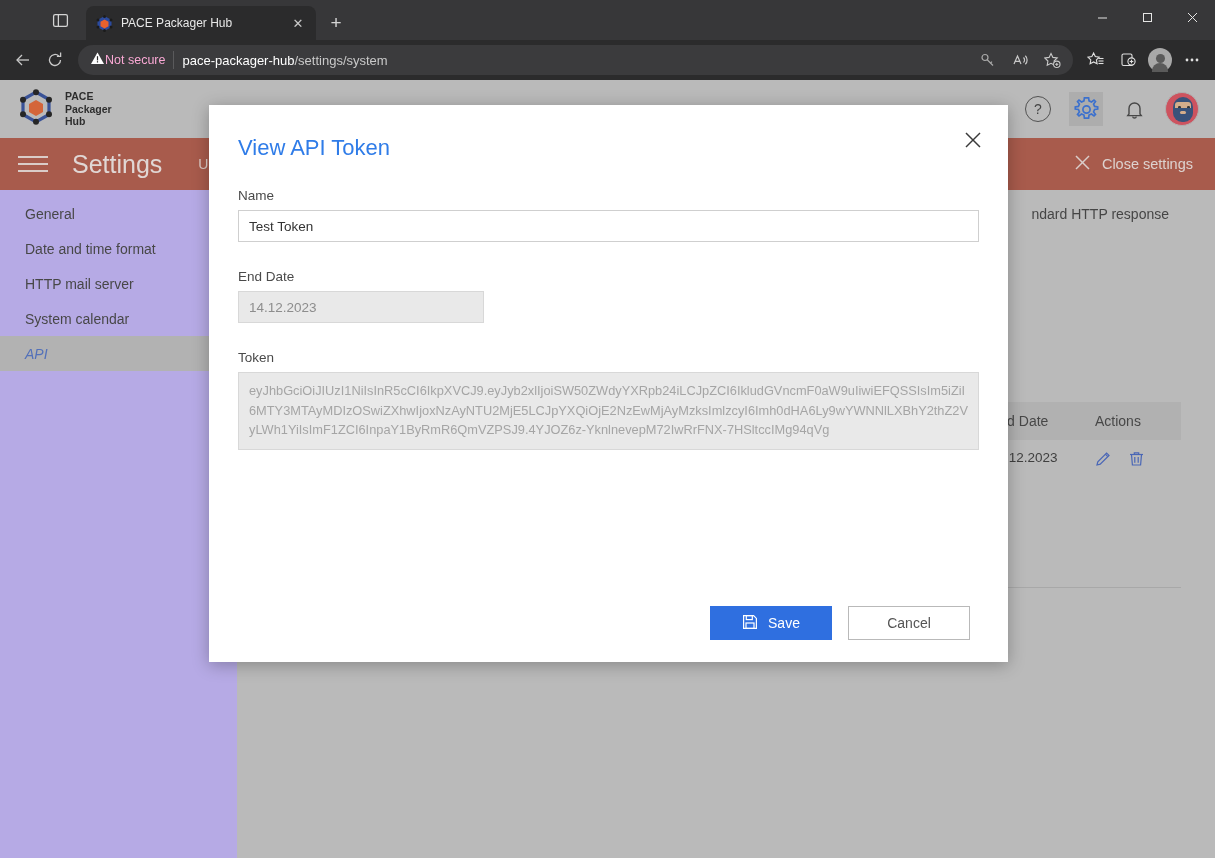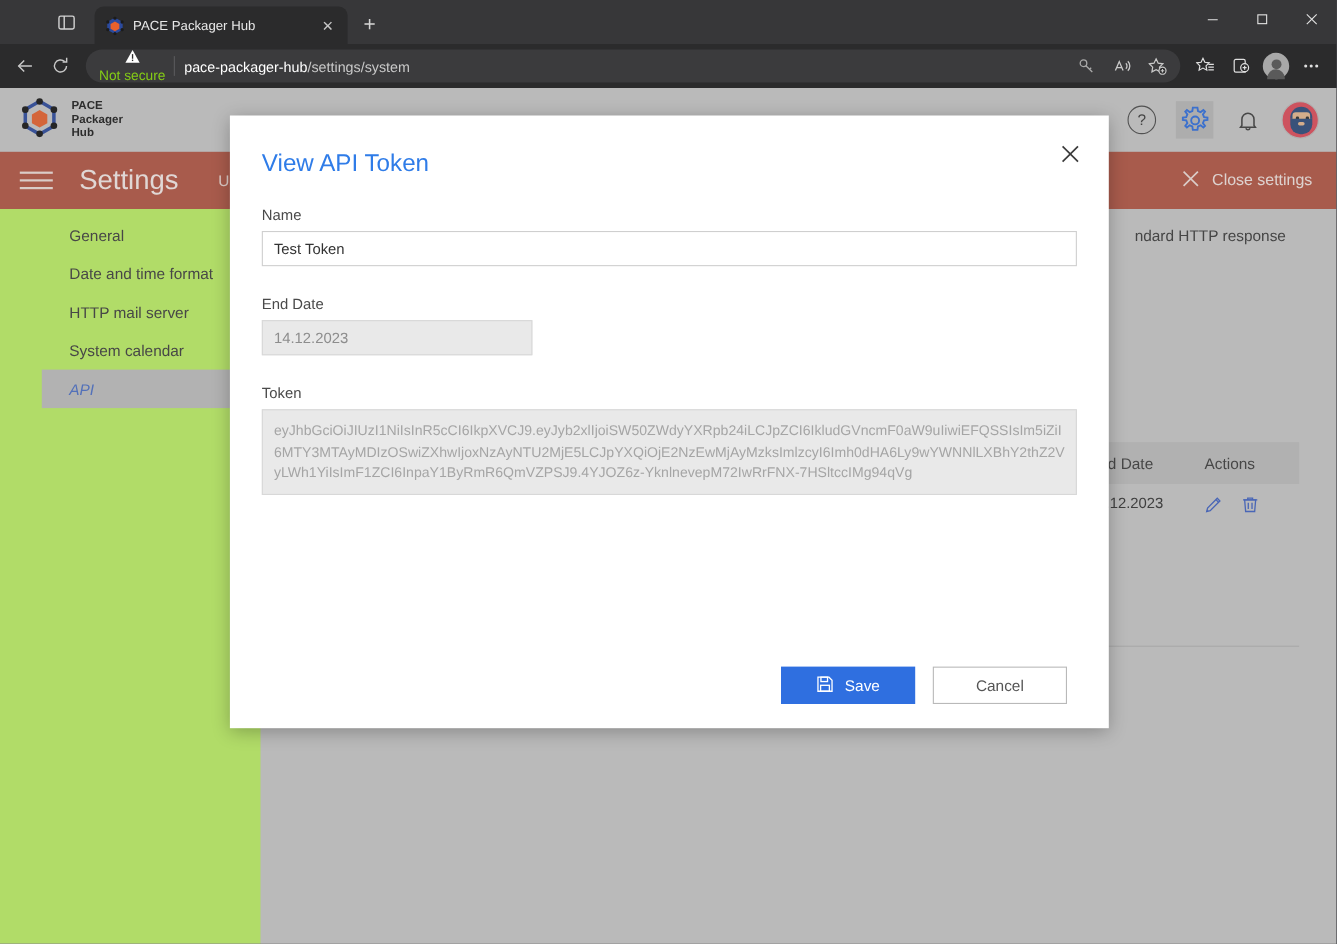--- a/index.html
+++ b/index.html
@@ -59,21 +59,21 @@
   .tb-btn {
     width: 30px; height: 30px; border-radius: 4px;
     display: flex; align-items: center; justify-content: center; color: #c9c9c9;
     flex: 0 0 auto;
   }
   .omnibox {
     flex: 1; height: 30px; background: #3b3b3d; border-radius: 15px;
     display: flex; align-items: center; padding: 0 6px 0 12px; margin: 0 6px;
     gap: 8px; min-width: 0;
   }
-  .notsecure { display: flex; align-items: center; gap: 0; color: #84cc16; font-size: 12.5px; flex-direction: column; }
+  .notsecure { display: flex; align-items: center; gap: 0; color: #f9a8d4; font-size: 12.5px; }
   .omnibox-sep { width: 1px; height: 18px; background: #5a5a5c; }
   .url { font-size: 13px; color: #c9c9c9; white-space: nowrap; overflow: hidden; }
   .url b { color: #ffffff; font-weight: 400; }
   .omnibox-icons { margin-left: auto; display: flex; align-items: center; gap: 2px; }
   .avatar-btn {
     width: 24px; height: 24px; border-radius: 50%; background: #a8a8a8;
     display: flex; align-items: flex-end; justify-content: center; overflow: hidden;
   }
   .avatar-btn .head { width: 9px; height: 9px; border-radius: 50%; background: #5a5a5a; position: relative; top: -9px; }
   .avatar-btn .body { width: 16px; height: 9px; border-radius: 8px 8px 0 0; background: #5a5a5a; position: absolute; margin-top: 15px; }
@@ -115,21 +115,21 @@
   .hamburger { width: 30px; display: flex; flex-direction: column; gap: 5px; margin-right: 24px; }
   .hamburger span { display: block; height: 2px; background: #f0ded9; }
   .settings-title { font-size: 25px; color: #f7ece9; font-weight: 400; }
   .settings-tabs { display: flex; align-items: center; gap: 34px; margin-left: 36px; font-size: 14px; color: #f2ddd7; }
   .close-settings {
     margin-left: auto; height: 52px; display: flex; align-items: center; gap: 11px;
     padding: 0 22px; font-size: 14.5px; color: #f3e6e2;
   }
 
   .app-body { display: flex; height: 668px; }
-  .sidebar { width: 237px; flex: 0 0 237px; background: #bef264; padding-top: 6px; padding-left: 38px; }
+  .sidebar { width: 237px; flex: 0 0 237px; background: #c4b5fd; padding-top: 6px; }
   .side-item {
     height: 35px; display: flex; align-items: center; padding-left: 25px;
     font-size: 14px; color: #3c3c3c;
   }
   .side-item.active { background: #bfbfbf; color: #4b6fc7; font-style: italic; }
   .content { flex: 1; background: #c8c8c8; position: relative; padding: 16px 34px 0 30px; }
   .content-divider { position: absolute; left: 30px; right: 34px; top: 397px; height: 1px; background: #b3b3b3; }
 
   .desc-text { font-size: 14px; color: #3a3a3a; }
 

